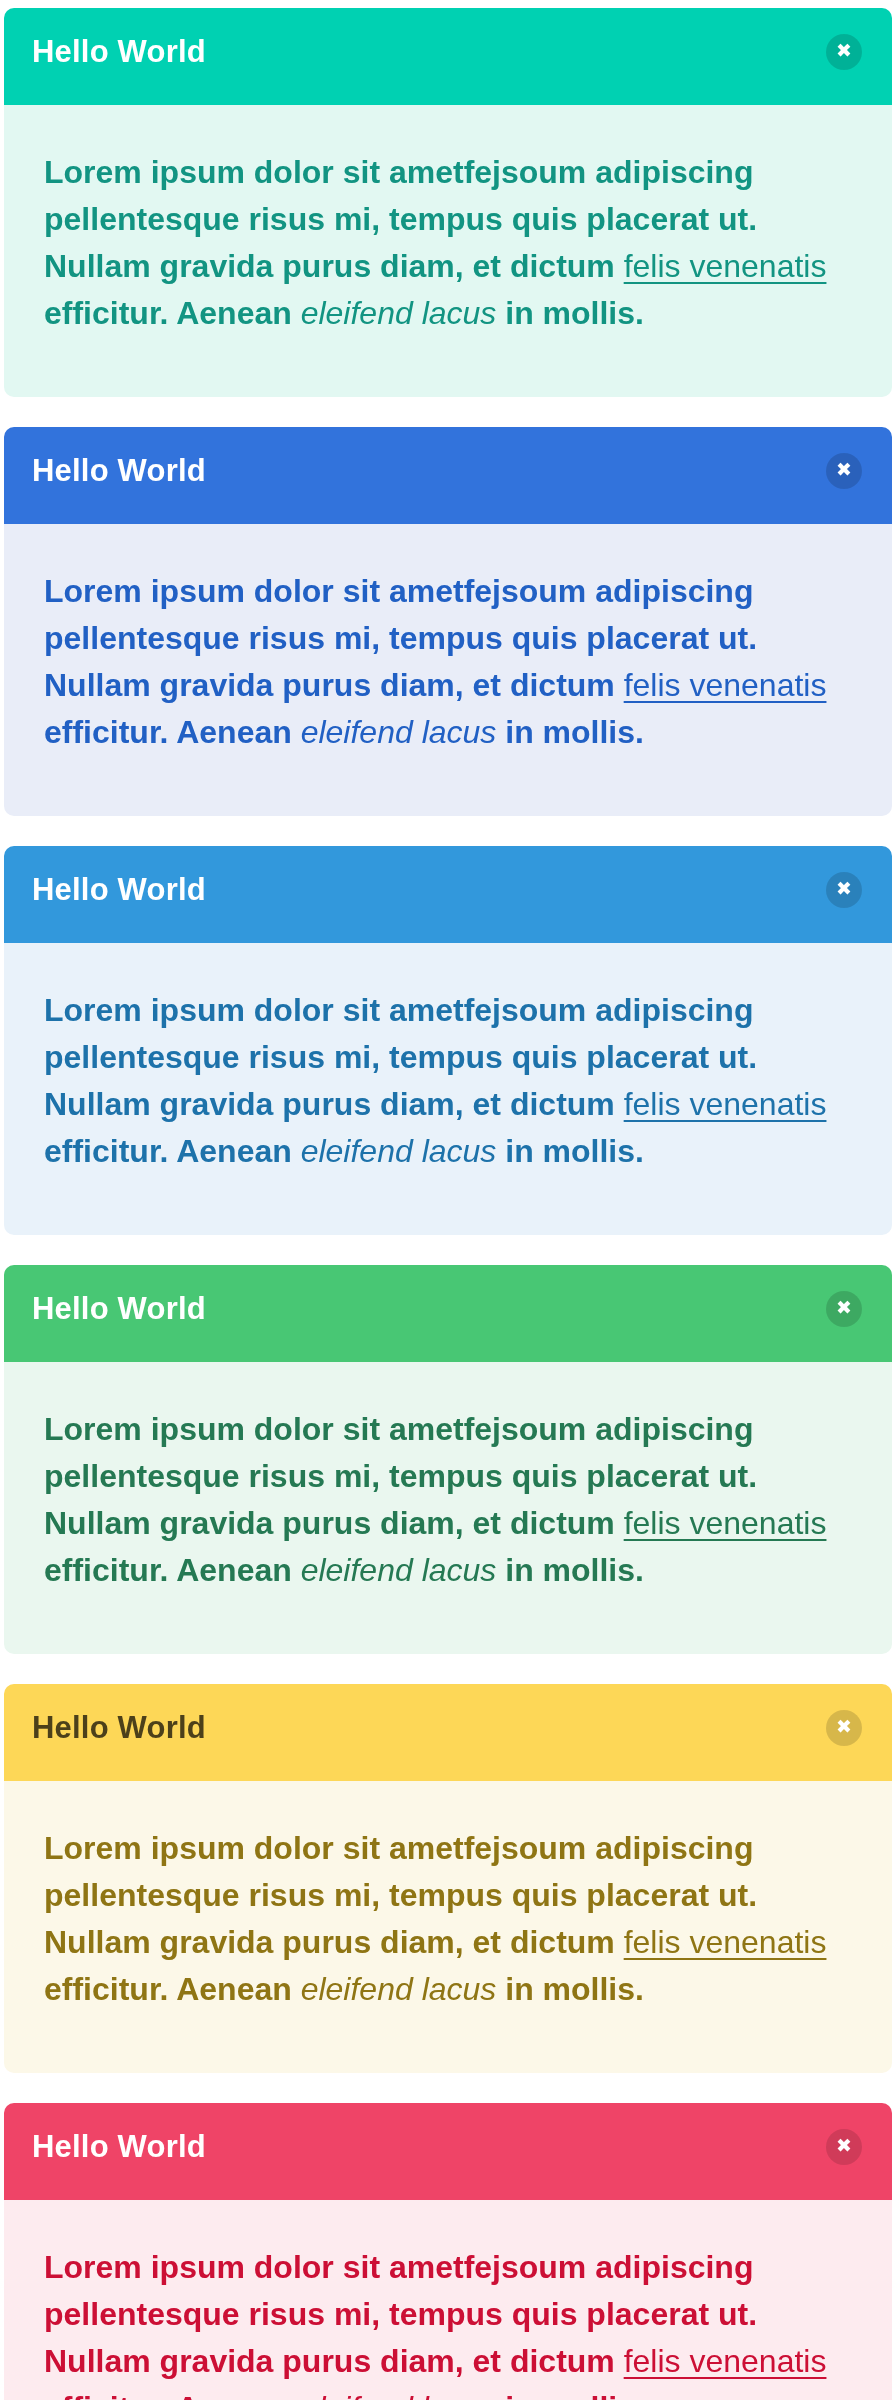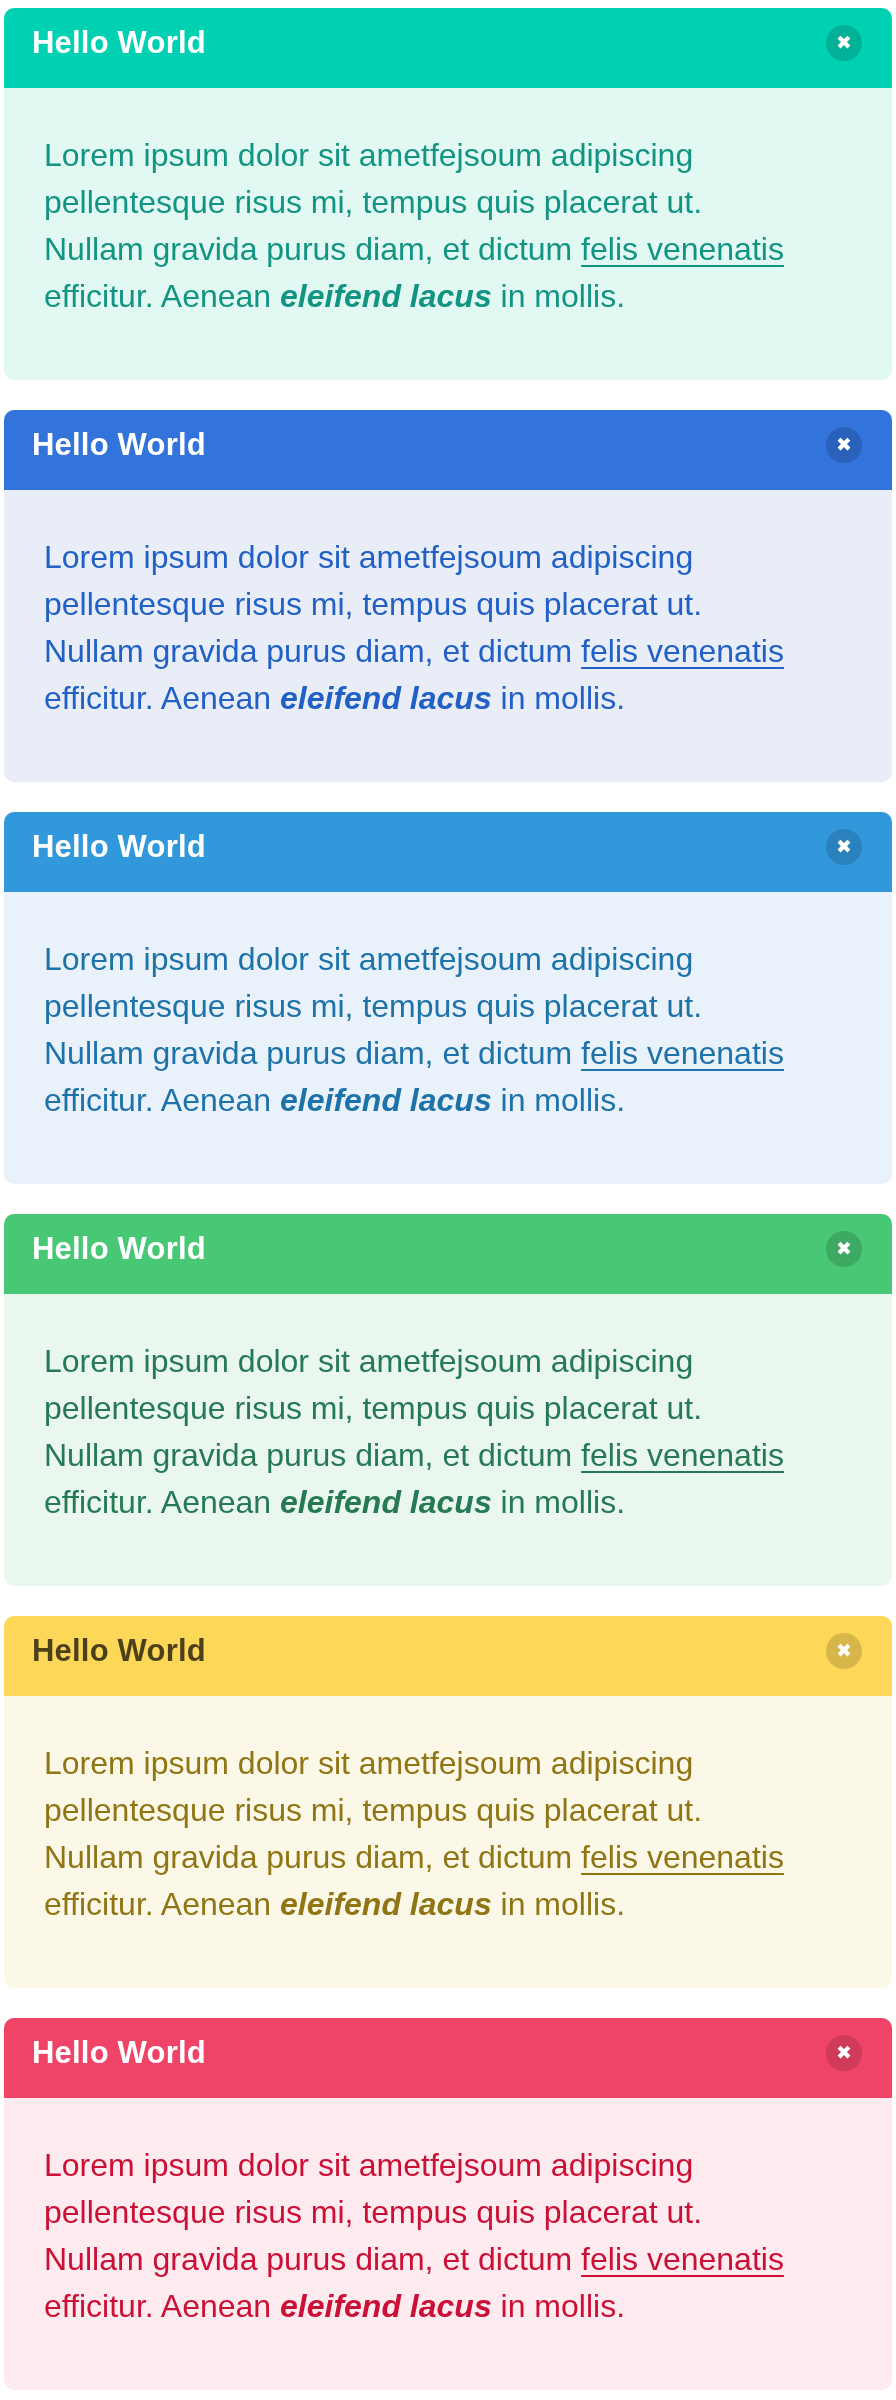--- a/index.html
+++ b/index.html
@@ -16,21 +16,21 @@
   .card-list {
     padding: 8px 4px 0 4px;
   }
   .card {
     border-radius: 10px;
     overflow: hidden;
     margin-bottom: 30px;
   }
   .card-header {
     background: var(--header-bg);
-    height: 80px;
+    height: 97px;
     box-sizing: border-box;
     display: flex;
     align-items: center;
     justify-content: space-between;
     padding: 0 28px 10px 28px;
   }
   .card-title {
     color: var(--header-text);
     font-size: 31px;
     font-weight: 700;
@@ -58,23 +58,23 @@
     line-height: 1;
     transform: translateY(-1px);
   }
   .card-body {
     background: var(--body-bg);
     color: var(--body-text);
     padding: 44px 40px 60px 40px;
     font-size: 32px;
     line-height: 47px;
   }
-  .seg-normal { font-weight: 400; }
-  .seg-bold   { font-weight: 400; }
-  .seg-italic { font-style: italic; font-weight: bold; }
+  .seg-normal { font-weight: 700; }
+  .seg-bold   { font-weight: 700; }
+  .seg-italic { font-style: italic; }
   a.seg-link {
     color: inherit;
     text-underline-offset: 5px;
     text-decoration-thickness: 2px;
   }
 </style>
 </head>
 <body>
 
 <main class="card-list">

